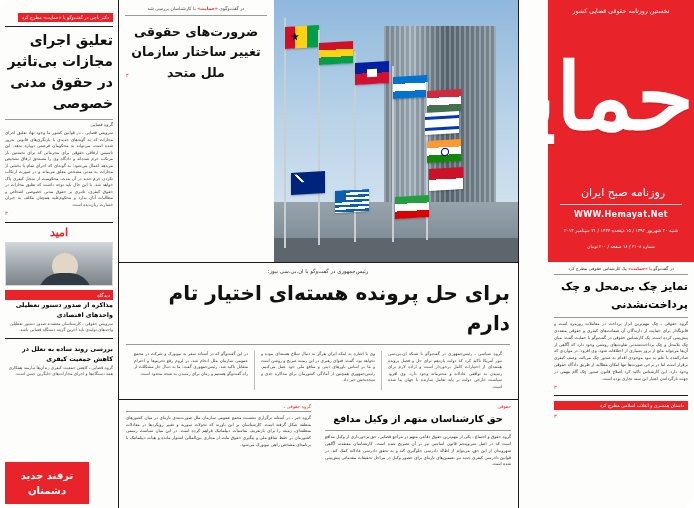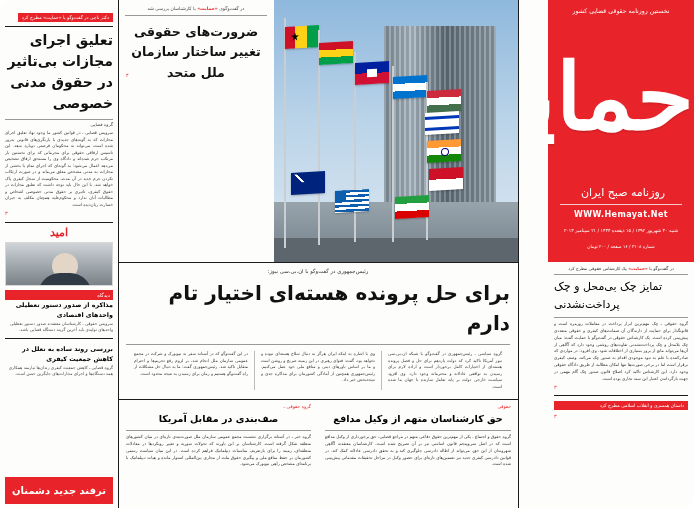--- a/index.html
+++ b/index.html
@@ -238,31 +238,31 @@
   
   .rightcol {
     position: absolute; top: 262px; right: 0;
     width: 146px; height: 246px;
     padding: 4px 6px;
     border-right: 0;
   }
   .rc-kick { font-size: 4.4px; color: #333; text-align: center; margin-bottom: 3px; }
   .rc-kick b { color: #e8242a; }
   .rc-title {
-    font-size: 11px; font-weight: normal; line-height: 1.6; text-align: left; margin: 3px 0 4px;
+    font-size: 11px; font-weight: bold; line-height: 1.6; text-align: right; margin: 3px 0 4px;
   }
   .rc-body { font-size: 4.2px; line-height: 1.62; text-align: justify; color: #2b2b2b; }
   .rc-sep { height: 1px; background: #1b1b1b; margin: 5px 0; }
   .rc-red-strip {
     background: #e8242a; color: #fff; font-size: 4.6px; padding: 2px 4px; margin: 4px 0 3px;
   }
 
   
   .enemy-box {
-    position: absolute; bottom: 4px; left: 5px; width: 108px;
+    position: absolute; bottom: 4px; left: 5px; width: 84px;
     background: #e8242a; color: #fff; text-align: center;
     font-size: 10px; font-weight: bold; padding: 6px 4px; line-height: 1.5;
   }
   .leftcol .lc-sep { height: 1px; background: #1b1b1b; margin: 5px 0; }
   .leftcol .lc-item { margin-bottom: 4px; }
   .leftcol .lc-item .t { font-size: 6.4px; font-weight: bold; line-height: 1.6; }
   .leftcol .lc-item .d { font-size: 4.2px; color: #444; line-height: 1.5; }
 
   .col-divider-v {
     position: absolute; top: 0; width: 1px; height: 508px; background: #1b1b1b;
@@ -386,21 +386,20 @@
 
     <div class="center-bot">
       <div class="cbox second">
         <div class="tag">حقوقی</div>
         <h3>حق کارشناسان متهم از وکیل مدافع</h3>
         <div class="hrule-thin"></div>
         <div class="body" style="margin-top:3px;">گروه حقوق و اجتماع ـ یکی از مهم‌ترین حقوق دفاعی متهم در مراجع قضایی، حق برخورداری از وکیل مدافع است که در اصل سی‌وپنجم قانون اساسی نیز بر آن تصریح شده است. کارشناسان معتقدند آگاهی شهروندان از این حق، می‌تواند از اطاله دادرسی جلوگیری کند و به تحقق دادرسی عادلانه کمک کند. در قوانین دادرسی کیفری جدید نیز تضمین‌های تازه‌ای برای حضور وکیل در مراحل تحقیقات مقدماتی پیش‌بینی شده است.</div>
       </div>
       <div class="cbox first">
         <div class="tag">گروه حقوقی ـ</div>
-        <h3>صف‌بندی در مقابل آمریکا</h3>
         <div class="hrule-thin"></div>
         <div class="body" style="margin-top:3px;">گروه خبر ـ در آستانه برگزاری نشست مجمع عمومی سازمان ملل صورت‌بندی تازه‌ای در میان کشورهای منطقه شکل گرفته است. کارشناسان بر این باورند که تحولات سوریه و تغییر رویکردها در معادلات منطقه‌ای، زمینه را برای بازتعریف مناسبات دیپلماتیک فراهم کرده است. در این میان سیاست رسمی کشورمان بر حفظ منافع ملی و پیگیری حقوق ملت از مجاری بین‌المللی استوار مانده و هیات دیپلماتیک با برنامه‌ای مشخص راهی نیویورک می‌شود.</div>
       </div>
     </div>
   </div>
 
   <div class="masthead">
     <div class="topline">نخستین روزنامه حقوقی قضایی کشور</div>
     <div class="logo">حمایت</div>
     <div class="sub">روزنامه صبح ایران</div>

